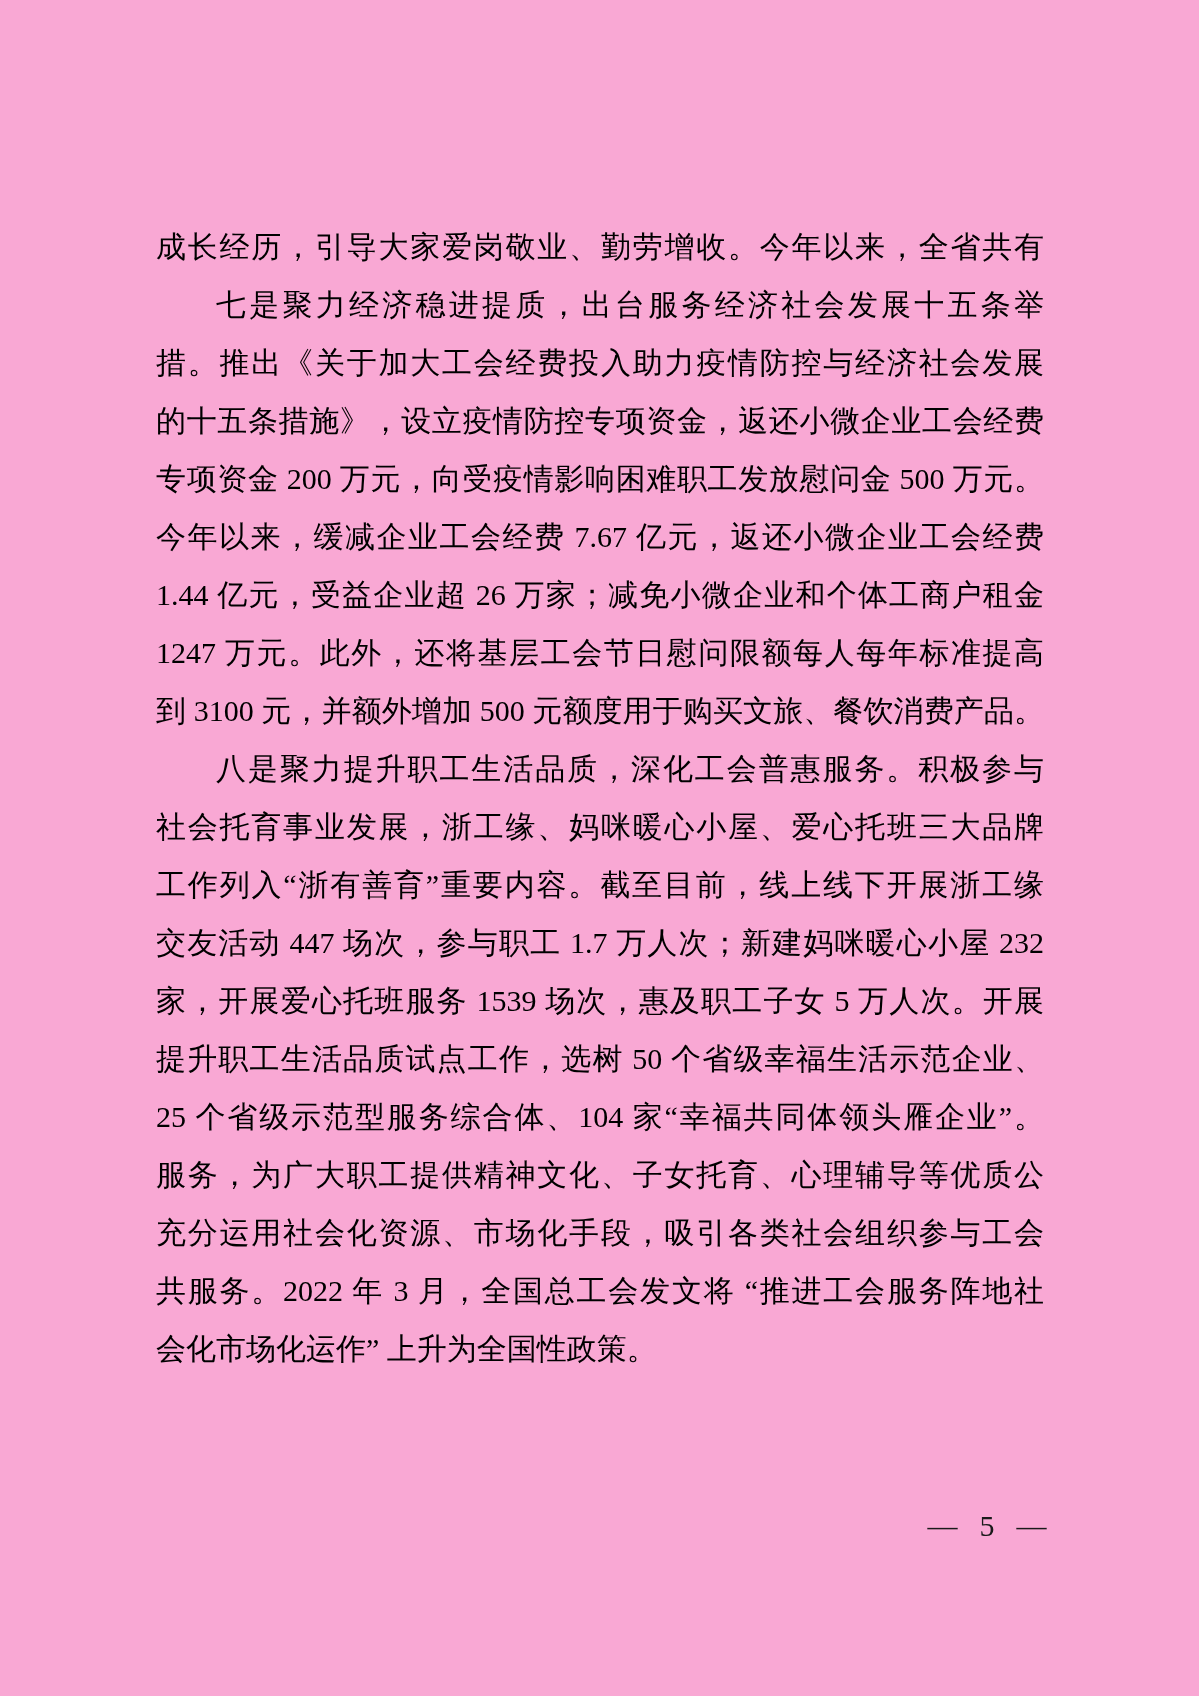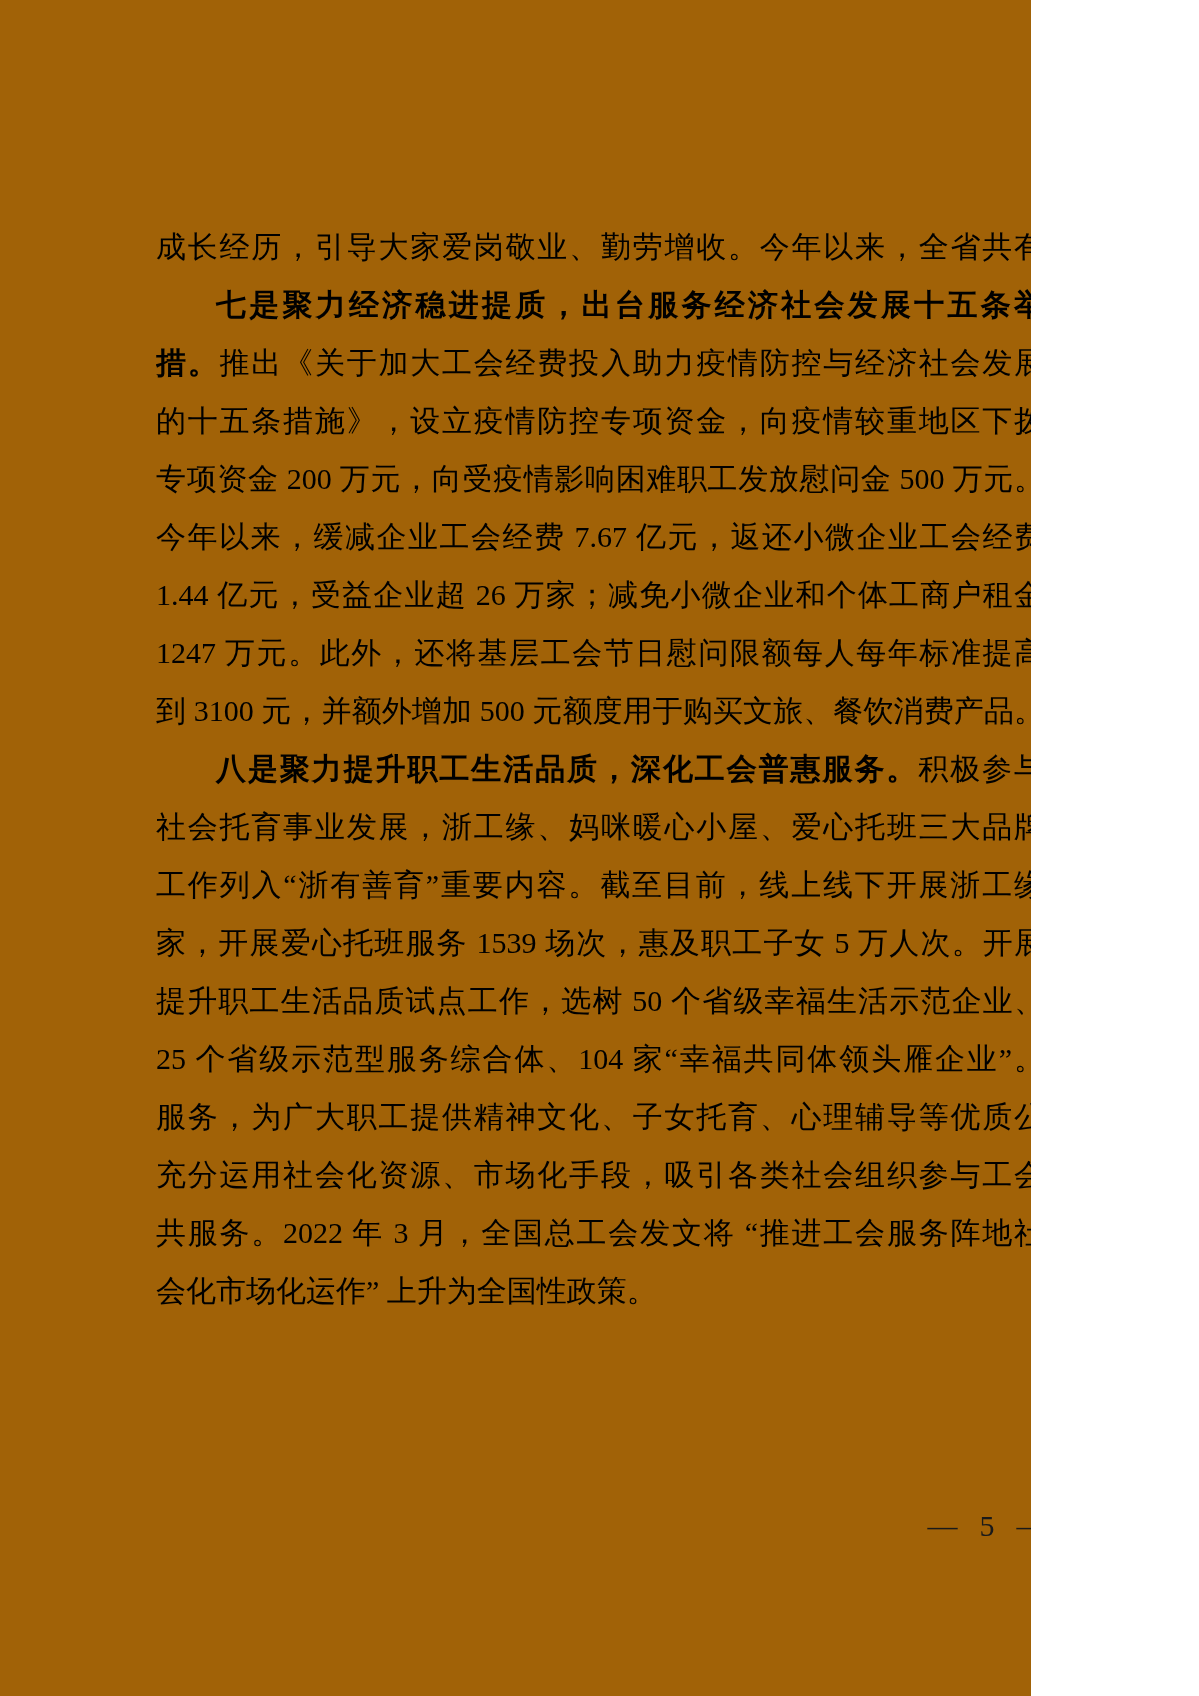--- a/index.html
+++ b/index.html
@@ -2,23 +2,23 @@
 <html><head>
 <meta charset="utf-8">
 <style>
   html, body {
     margin: 0;
     padding: 0;
     background: #ffffff;
   }
   .page {
     position: relative;
-    width: 1031px;
+    width: 1199px;
     height: 1696px;
-    background: #a16207;
+    background: #f9a8d4;
     overflow: hidden;
     font-family: "Liberation Serif", "DejaVu Serif", serif;
     color: #000000;
   }
   .text-block {
     position: absolute;
     left: 156px;
     top: 218px;
     width: 888px;
   }
@@ -34,21 +34,21 @@
   }
   .line.indent {
     text-indent: 2em;
   }
   .line.no-stretch {
     text-align: right;
     text-align-last: left;
   }
   .seg-bold {
     font-family: "Liberation Sans", "DejaVu Sans", sans-serif;
-    font-weight: 700;
+    font-weight: 400;
   }
   .page-footer {
     position: absolute;
     top: 1505px;
     left: 887px;
     width: 200px;
     height: 42px;
     display: flex;
     align-items: center;
     justify-content: center;
@@ -60,29 +60,30 @@
 </style>
 </head>
 <body>
 
 <div class="page">
 
   <div class="text-block" id="text-block">
       <div class="line"><span class="seg-regular">成长经历，引导大家爱岗敬业、勤劳增收。今年以来，全省共有</span></div>
       <div class="line indent"><span class="seg-bold">七是聚力经济稳进提质，出台服务经济社会发展十五条举</span></div>
       <div class="line"><span class="seg-bold">措。</span><span class="seg-regular">推出《关于加大工会经费投入助力疫情防控与经济社会发展</span></div>
-      <div class="line"><span class="seg-regular">的十五条措施》，设立疫情防控专项资金，向疫情较重地区下拨</span></div>
+      <div class="line"><span class="seg-regular">的十五条措施》，设立疫情防控专项资金，返还小微企业工会经费</span></div>
       <div class="line"><span class="seg-regular">专项资金 200 万元，向受疫情影响困难职工发放慰问金 500 万元。</span></div>
       <div class="line"><span class="seg-regular">今年以来，缓减企业工会经费 7.67 亿元，返还小微企业工会经费</span></div>
       <div class="line"><span class="seg-regular">1.44 亿元，受益企业超 26 万家；减免小微企业和个体工商户租金</span></div>
       <div class="line"><span class="seg-regular">1247 万元。此外，还将基层工会节日慰问限额每人每年标准提高</span></div>
       <div class="line"><span class="seg-regular">到 3100 元，并额外增加 500 元额度用于购买文旅、餐饮消费产品。</span></div>
       <div class="line indent"><span class="seg-bold">八是聚力提升职工生活品质，深化工会普惠服务。</span><span class="seg-regular">积极参与</span></div>
       <div class="line"><span class="seg-regular">社会托育事业发展，浙工缘、妈咪暖心小屋、爱心托班三大品牌</span></div>
       <div class="line"><span class="seg-regular">工作列入“浙有善育”重要内容。截至目前，线上线下开展浙工缘</span></div>
+      <div class="line"><span class="seg-regular">交友活动 447 场次，参与职工 1.7 万人次；新建妈咪暖心小屋 232</span></div>
       <div class="line"><span class="seg-regular">家，开展爱心托班服务 1539 场次，惠及职工子女 5 万人次。开展</span></div>
       <div class="line"><span class="seg-regular">提升职工生活品质试点工作，选树 50 个省级幸福生活示范企业、</span></div>
       <div class="line"><span class="seg-regular">25 个省级示范型服务综合体、104 家“幸福共同体领头雁企业”。</span></div>
       <div class="line"><span class="seg-regular">服务，为广大职工提供精神文化、子女托育、心理辅导等优质公</span></div>
       <div class="line"><span class="seg-regular">充分运用社会化资源、市场化手段，吸引各类社会组织参与工会</span></div>
       <div class="line"><span class="seg-regular">共服务。2022 年 3 月，全国总工会发文将 “推进工会服务阵地社</span></div>
       <div class="line no-stretch"><span class="seg-regular">会化市场化运作” 上升为全国性政策。</span></div>
     </div>
 
   <div class="page-footer">

